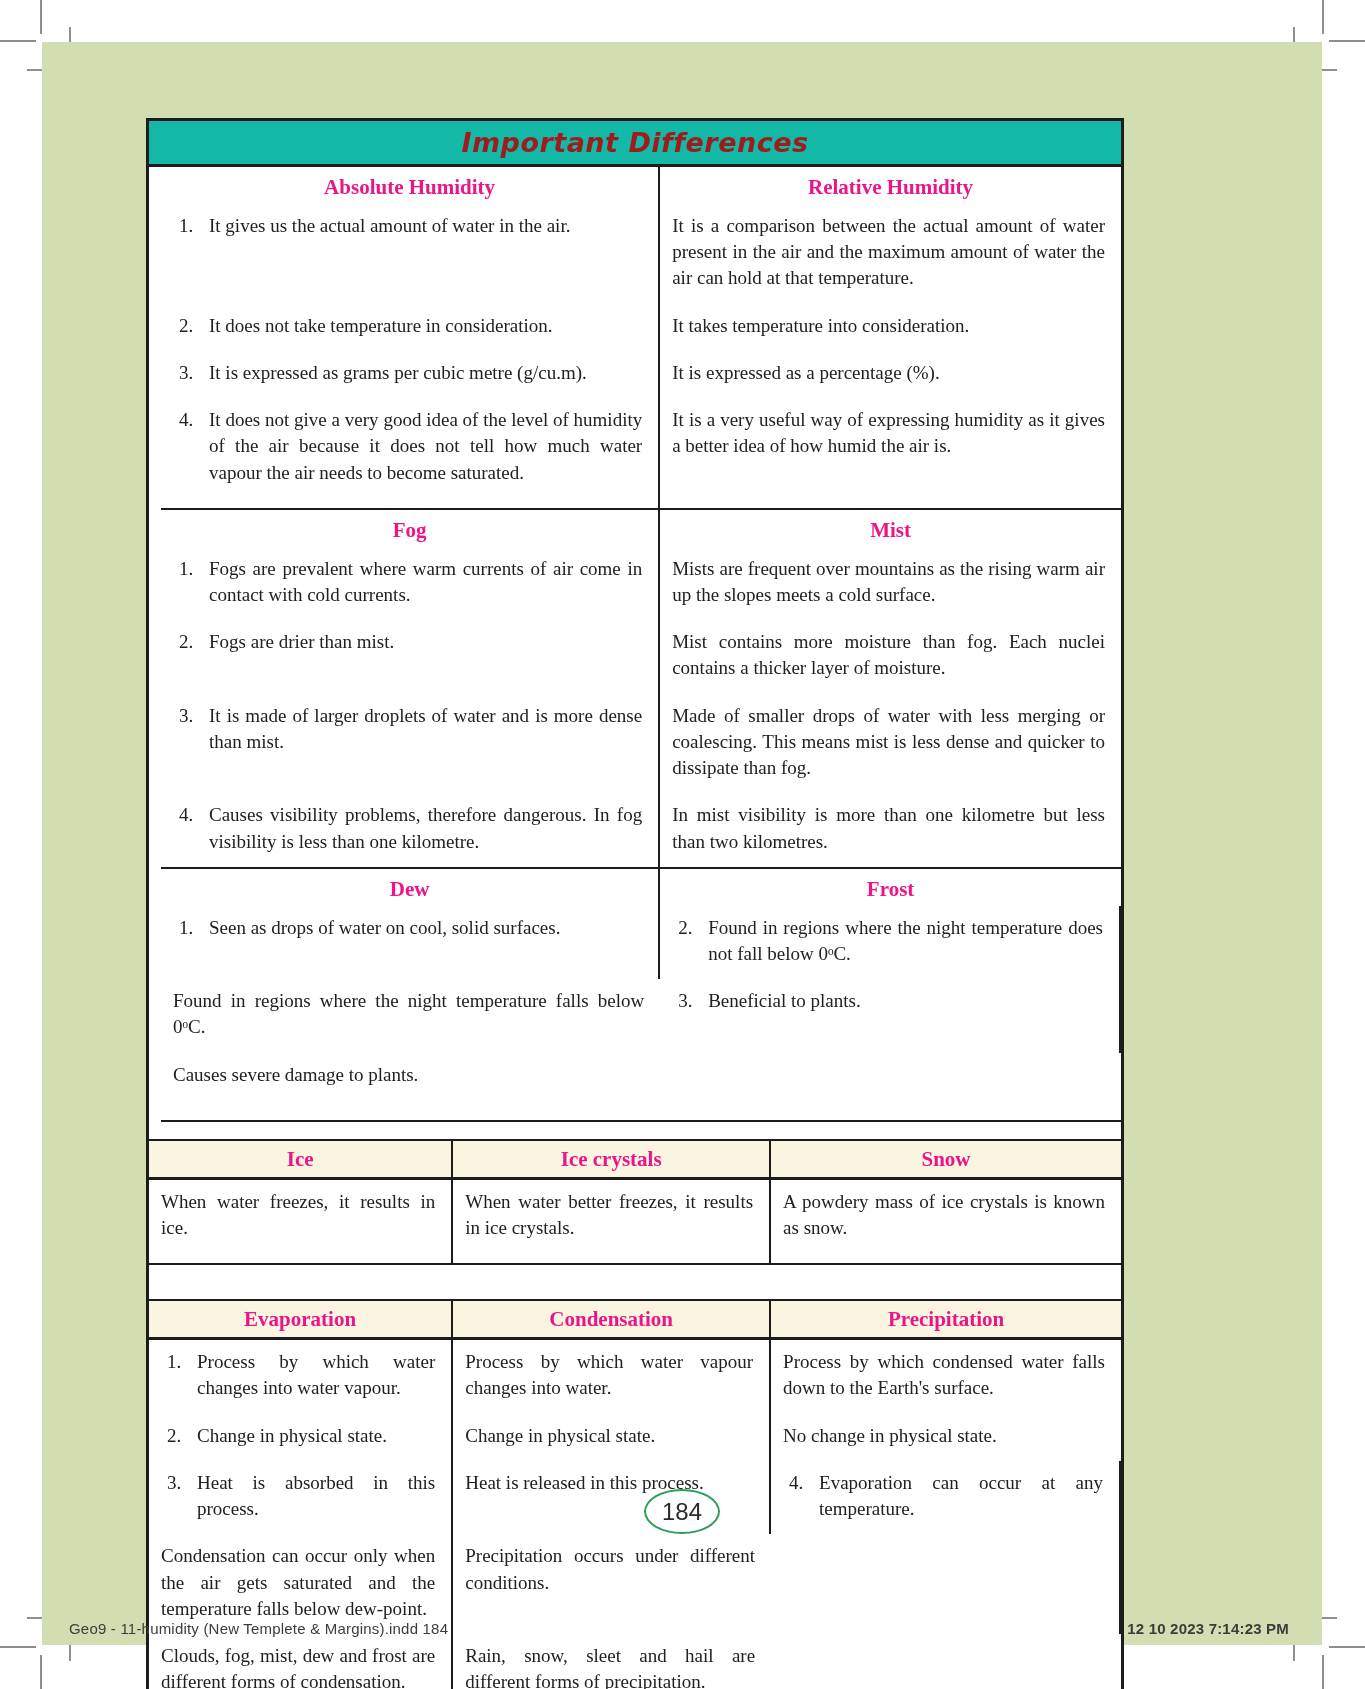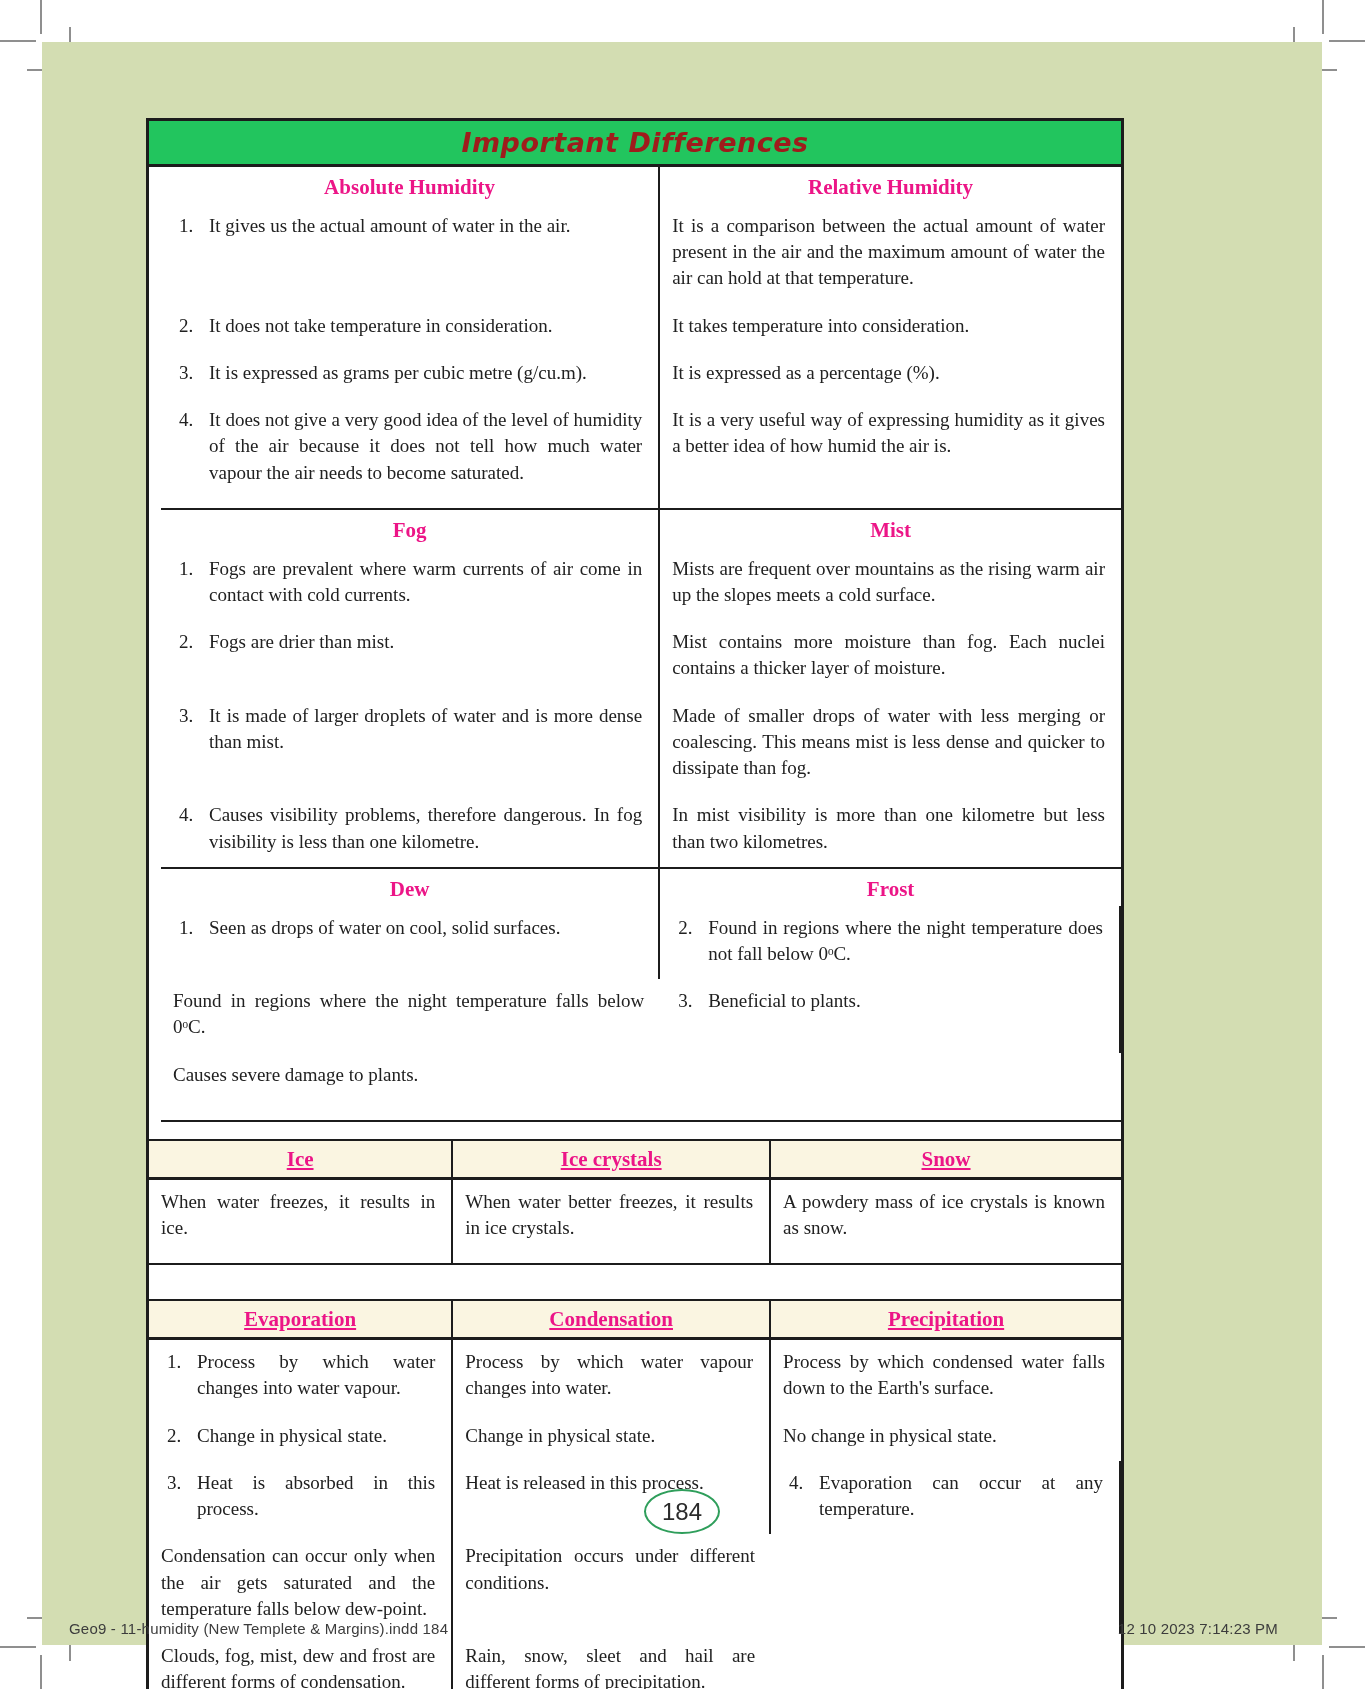--- a/index.html
+++ b/index.html
@@ -14,36 +14,36 @@
   .page {
     position:absolute; left:42px; top:42px; width:1280px; height:1603px;
     background:#d3ddb2;
   }
   
   .frame {
     position:absolute; left:104px; top:76px; width:978px;
     background:#ffffff; border:3px solid #1c1c1c;
   }
   .title-row {
-    background:#22c55e; border-bottom:3.5px solid #1c1c1c;
+    background:#14b8a6; border-bottom:3.5px solid #1c1c1c;
     height:46px; display:flex; align-items:center; justify-content:center;
     font-family:"DejaVu Sans", sans-serif; font-weight:bold; font-style:italic;
     font-size:27px; color:#9f1c1c; letter-spacing:0.5px;
   }
   section.sec { display:grid; border-bottom:2.5px solid #1c1c1c; }
   section.t2 { grid-template-columns:52% 48%;margin-left:12px; }
   section.t3 { grid-template-columns:31.3% 32.7% 36%; }
   section.last { border-bottom:none; }
   .cl  { border-right:2px solid #1c1c1c; }  
   .c1, .c2 { border-right:2px solid #1c1c1c; } 
   .hc {
     text-align:center; padding:8px 4px 4px;
     font-weight:bold; font-size:21px; color:#ec1587;
   }
-  .hc.cream { background:#faf5e1; border-bottom:3px solid #1c1c1c; padding:6px 4px 5px;text-decoration:underline; }
+  .hc.cream { background:#faf5e1; border-bottom:3px solid #1c1c1c; padding:6px 4px 5px; }
   .cell { padding:9px 16px 12px 12px; font-size:19px; line-height:1.38; }
   .cell.flexnum { display:flex; }
   .num { width:36px; flex:0 0 36px; padding-left:6px; }
   .itxt { flex:1 1 auto; text-align:justify; }
   .ptxt { text-align:justify; }
   .pb-lg { padding-bottom:32px; }
   .pb-md { padding-bottom:22px; }
   .gap { background:#ffffff; border-bottom:2.5px solid #1c1c1c; }
   .gap-sm { height:19px; }
   .gap-lg { height:36px; }
@@ -54,21 +54,21 @@
     border:2px solid #2f9e5b; border-radius:50%;
     display:flex; align-items:center; justify-content:center;
     font-family:"Liberation Sans", sans-serif; font-size:24px; color:#2b2b2b;
   }
   .footer {
     position:absolute; top:1578px;
     font-family:"Liberation Sans", sans-serif; font-size:15px; color:#3c3c3c;
     letter-spacing:0.2px;
   }
   .footer.left { left:27px; }
-  .footer.right { right:44px; }
+  .footer.right { right:33px;font-weight:bold; }
 </style>
 </head>
 <body>
 
 <div class="canvas">
 
   <div class="cm" style="left:40px;top:0;width:2px;height:34px;"></div>
   <div class="cm" style="left:0;top:40px;width:36px;height:2px;"></div>
   <div class="cm" style="left:69px;top:27px;width:2px;height:31px;"></div>
   <div class="cm" style="left:27px;top:69px;width:31px;height:2px;"></div>

